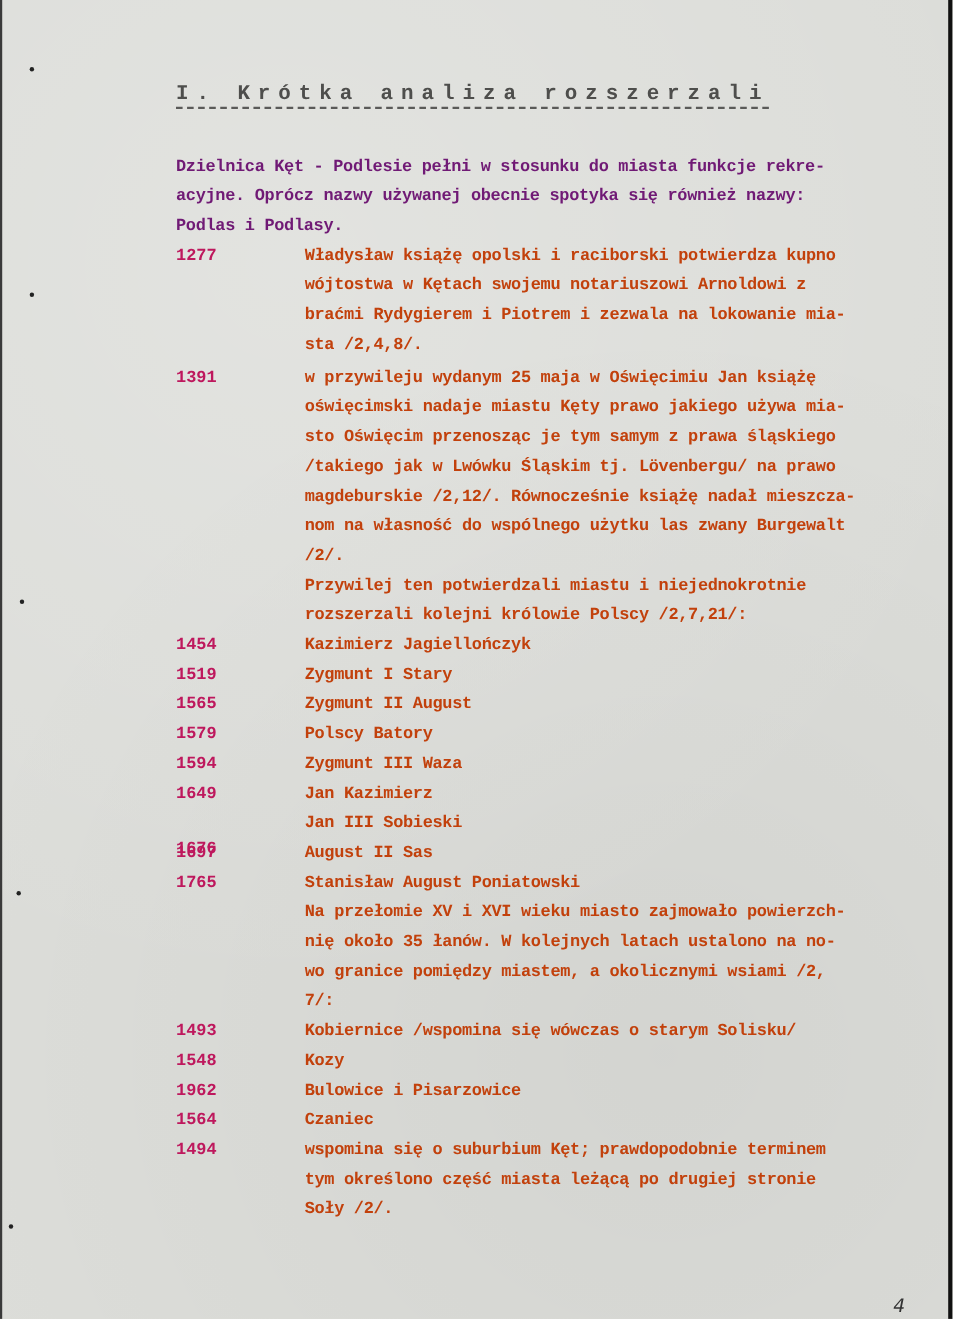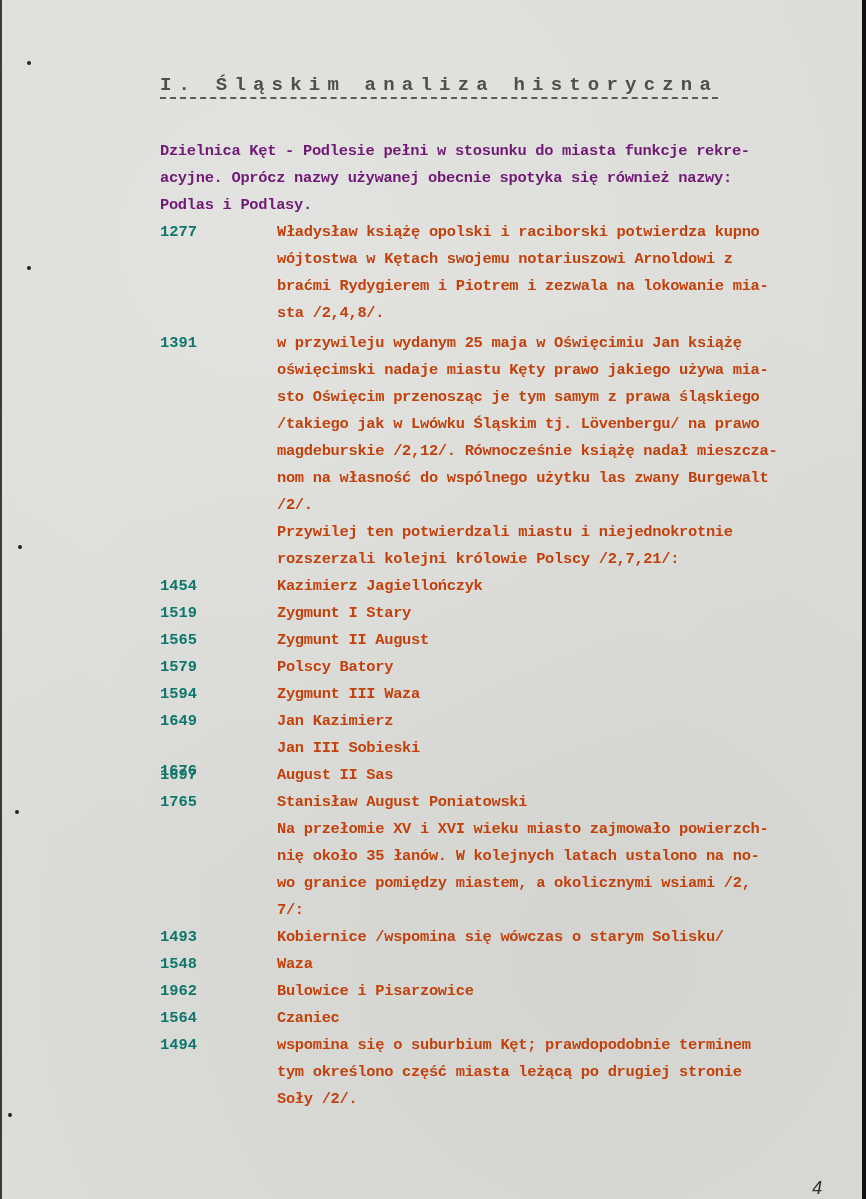--- a/index.html
+++ b/index.html
@@ -25,41 +25,41 @@
       position: absolute; left: 160px; top: 74px;
       font-size: 19px; font-weight: bold; letter-spacing: 7.2px;
       color: #4e4e4c;
       border-bottom: 2px dashed #5a5a58; padding-bottom: 1px;
       white-space: nowrap;
     }
     .line {
       position: absolute; left: 160px; font-size: 15.4px; font-weight: bold;
       white-space: nowrap; letter-spacing: -0.3px; color: #701a75;
     }
-    .year { position: absolute; left: 160px; font-size: 15.4px; font-weight: bold; color: #0f766e; }
+    .year { position: absolute; left: 160px; font-size: 15.4px; font-weight: bold; color: #be185d; }
     .txt { position: absolute; left: 277px; font-size: 15.4px; font-weight: bold; white-space: nowrap; letter-spacing: -0.3px; color: #c2410c; }
     .pagenum {
       position: absolute; left: 812px; top: 1178px;
       font-family: "DejaVu Sans", sans-serif; font-style: italic; font-size: 17px; color: #333;
     }
   </style>
 </head>
 <body>
 
 <div class="paper"></div>
 <div class="edge-left"></div>
 <div class="edge-right"></div>
 
 <div class="speck" style="left:27px;top:61px"></div>
 <div class="speck" style="left:27px;top:266px"></div>
 <div class="speck" style="left:18px;top:545px"></div>
 <div class="speck" style="left:15px;top:810px"></div>
 <div class="speck" style="left:8px;top:1113px"></div>
 
-<div class="title">I. Śląskim analiza historyczna</div>
+<div class="title">I. Krótka analiza rozszerzali</div>
 
 <div class="line" style="top:142px">Dzielnica Kęt - Podlesie pełni w stosunku do miasta funkcje rekre-</div>
 <div class="line" style="top:169px">acyjne. Oprócz nazwy używanej obecnie spotyka się również nazwy:</div>
 <div class="line" style="top:196px">Podlas i Podlasy.</div>
 
 <div class="year" style="top:223px">1277</div>
 <div class="txt" style="top:223px">Władysław książę opolski i raciborski potwierdza kupno</div>
 <div class="txt" style="top:250px">wójtostwa w Kętach swojemu notariuszowi Arnoldowi z</div>
 <div class="txt" style="top:277px">braćmi Rydygierem i Piotrem i zezwala na lokowanie mia-</div>
 <div class="txt" style="top:304px">sta /2,4,8/.</div>
@@ -95,21 +95,21 @@
 <div class="txt" style="top:793px">Stanisław August Poniatowski</div>
 
 <div class="txt" style="top:820px">Na przełomie XV i XVI wieku miasto zajmowało powierzch-</div>
 <div class="txt" style="top:847px">nię około 35 łanów. W kolejnych latach ustalono na no-</div>
 <div class="txt" style="top:874px">wo granice pomiędzy miastem, a okolicznymi wsiami /2,</div>
 <div class="txt" style="top:901px">7/:</div>
 
 <div class="year" style="top:928px">1493</div>
 <div class="txt" style="top:928px">Kobiernice /wspomina się wówczas o starym Solisku/</div>
 <div class="year" style="top:955px">1548</div>
-<div class="txt" style="top:955px">Waza</div>
+<div class="txt" style="top:955px">Kozy</div>
 <div class="year" style="top:982px">1962</div>
 <div class="txt" style="top:982px">Bulowice i Pisarzowice</div>
 <div class="year" style="top:1009px">1564</div>
 <div class="txt" style="top:1009px">Czaniec</div>
 <div class="year" style="top:1036px">1494</div>
 <div class="txt" style="top:1036px">wspomina się o suburbium Kęt; prawdopodobnie terminem</div>
 <div class="txt" style="top:1063px">tym określono część miasta leżącą po drugiej stronie</div>
 <div class="txt" style="top:1090px">Soły /2/.</div>
 
 <div class="pagenum">4</div>

